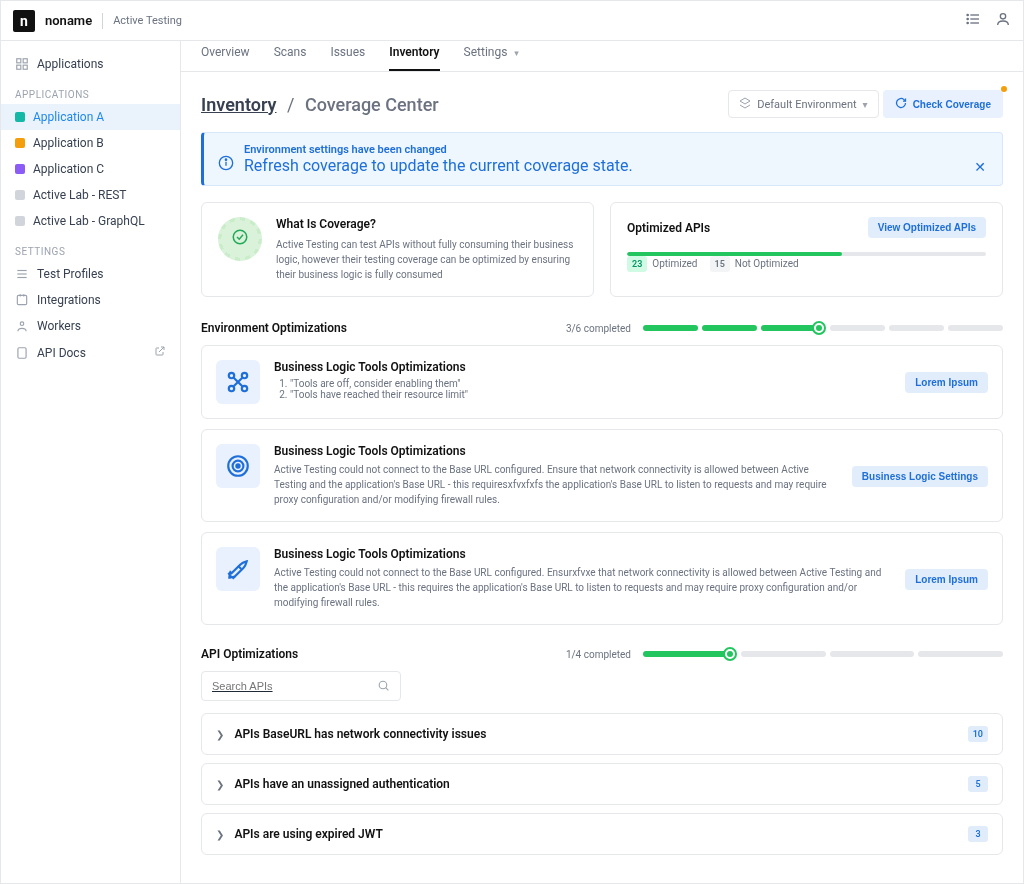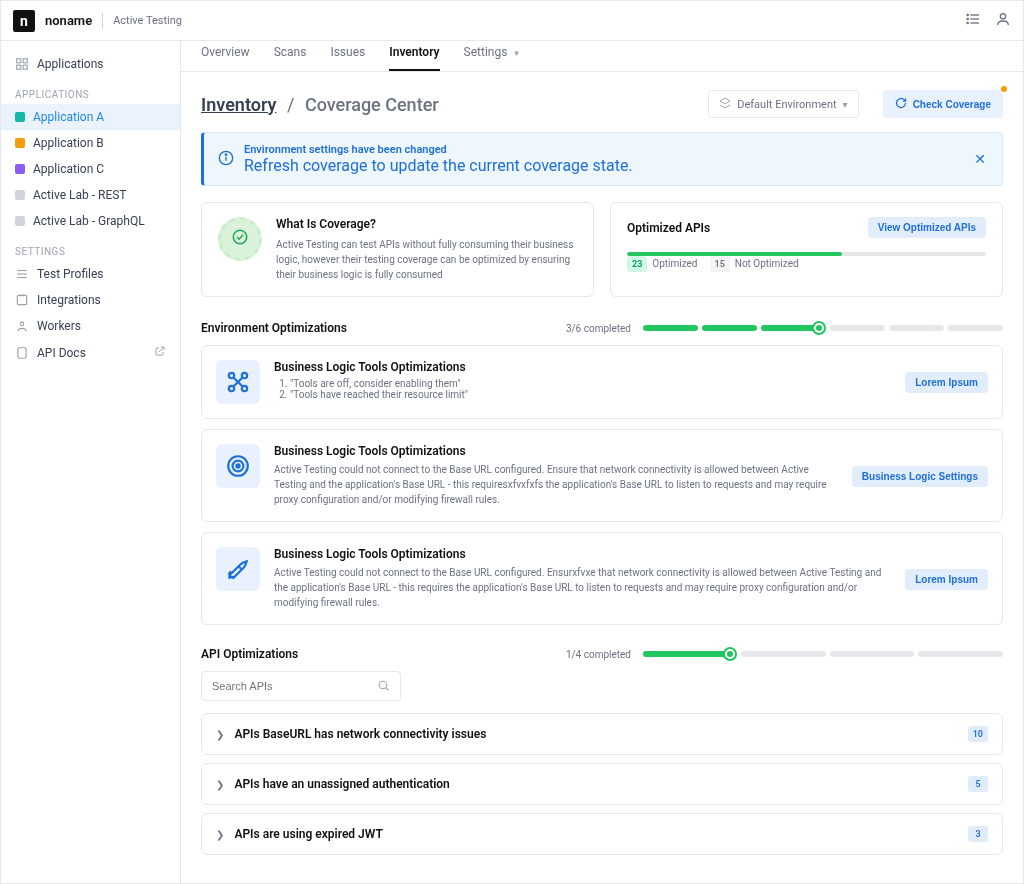--- a/index.html
+++ b/index.html
@@ -37,29 +37,29 @@
   .tab { font-size:12px; color:#6b7280; padding-bottom:10px; cursor:pointer; border-bottom:2px solid transparent; }
   .tab.active { color:#111; font-weight:600; border-bottom-color:#111; }
   .tab .chev { margin-left:4px; font-size:9px; color:#9ca3af; }
 
   
   .page-header { display:flex; align-items:center; justify-content:space-between; padding:18px 20px 14px; }
   .breadcrumb { font-size:18px; font-weight:600; color:#374151; }
   .breadcrumb .bc-root { text-decoration:underline; color:#374151; }
   .breadcrumb .bc-sep { color:#6b7280; margin:0 6px; font-weight:400; }
   .breadcrumb .bc-leaf { color:#6b7280; font-weight:500; }
-  .header-actions { display:flex; gap:24px; align-items:center; position:relative; }
+  .header-actions { display:flex; gap:4px; align-items:center; position:relative; }
   .env-select { display:flex; align-items:center; border:1px solid #e5e7eb; border-radius:4px; height:28px; padding:0 10px; font-size:11px; color:#6b7280; gap:6px; background:#fff; cursor:pointer; min-width:150px; justify-content:space-between; }
   .btn-primary-light { display:flex; align-items:center; gap:6px; background:#e8f1fd; color:#1e6fd9; border:none; border-radius:4px; height:28px; padding:0 12px; font-size:10px; font-weight:600; cursor:pointer; }
   .orange-dot { position:absolute; top:-4px; right:-4px; width:6px; height:6px; background:#f59e0b; border-radius:50%; }
 
   .content { padding:0 20px 20px; }
 
   
-  .banner { border:1px solid #d7e8fb; background:#eef6fe; border-left:3px solid #1e6fd9; border-radius:4px; padding:10px 14px; display:flex; align-items:center; gap:10px; margin-bottom:16px; }
+  .banner { border:1px solid #d7e8fb; background:#eef6fe; border-left:3px solid #1e6fd9; border-radius:4px; padding:10px 14px; display:flex; align-items:flex-end; gap:10px; margin-bottom:16px; }
   .banner-icon { color:#1e6fd9; margin-top:2px; }
   .banner-text .bt-title { font-size:11px; font-weight:600; color:#1e6fd9; }
   .banner-text .bt-sub { font-size:16px; color:#1e6fd9; }
   .banner-close { margin-left:auto; color:#1e6fd9; cursor:pointer; font-size:14px; padding-right:2px; }
 
   
   .cards-row { display:flex; gap:16px; margin-bottom:24px; }
   .card { flex:1; border:1px solid #e5e7eb; border-radius:6px; padding:14px 16px; }
   .card .card-head { display:flex; align-items:center; justify-content:space-between; }
   .card h4 { font-size:12px; font-weight:600; color:#111; }
@@ -92,21 +92,21 @@
   .seg-knob::after { content:""; width:6px; height:6px; background:#22c55e; border-radius:50%; }
 
   .opt-item { border:1px solid #e5e7eb; border-radius:6px; padding:14px; display:flex; gap:14px; align-items:flex-start; margin-bottom:10px; }
   .opt-icon { width:44px; height:44px; background:#e8f1fd; border-radius:6px; flex-shrink:0; display:flex; align-items:center; justify-content:center; color:#1e6fd9; }
   .opt-body { flex:1; min-width:0; }
   .opt-body h5 { font-size:12px; font-weight:600; color:#111; }
   .opt-body .opt-desc { font-size:10px; line-height:1.5; color:#6b7280; margin-top:4px; }
   .opt-body ol { margin-top:4px; padding-left:16px; font-size:10px; color:#6b7280; }
   .opt-action { align-self:center; }
 
-  .search-wrap { display:flex; align-items:center; border:1px solid #e5e7eb; border-radius:4px; height:30px; width:200px; padding:0 10px; margin:10px 0 12px; }
+  .search-wrap { display:flex; align-items:center; border:1px solid #e5e7eb; border-radius:4px; height:30px; width:200px; padding:0 10px; margin:10px 0 12px;text-decoration:underline; }
   .search-wrap input { border:none; outline:none; font-size:11px; flex:1; color:#374151; background:transparent; }
   .search-wrap .sicon { color:#9ca3af; }
 
   .acc-item { border:1px solid #e5e7eb; border-radius:6px; padding:12px 14px; display:flex; align-items:center; gap:10px; margin-bottom:8px; font-size:12px; cursor:pointer; }
   .acc-chevron { color:#6b7280; font-size:10px; }
   .acc-title { font-weight:600; color:#111; flex:1; }
 </style>
 </head>
 <body>
 

